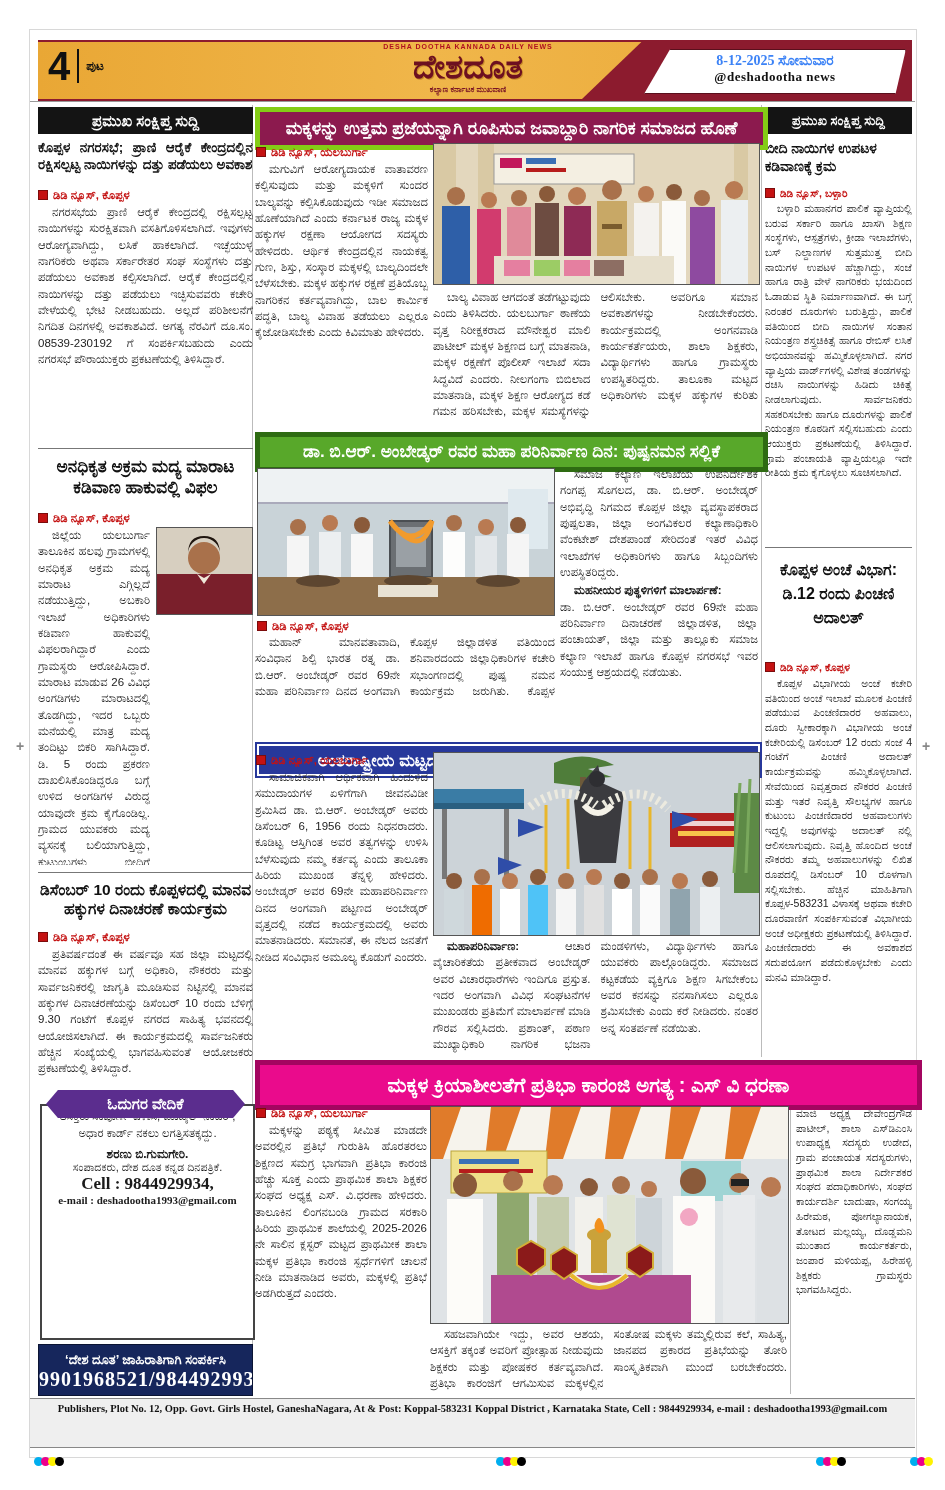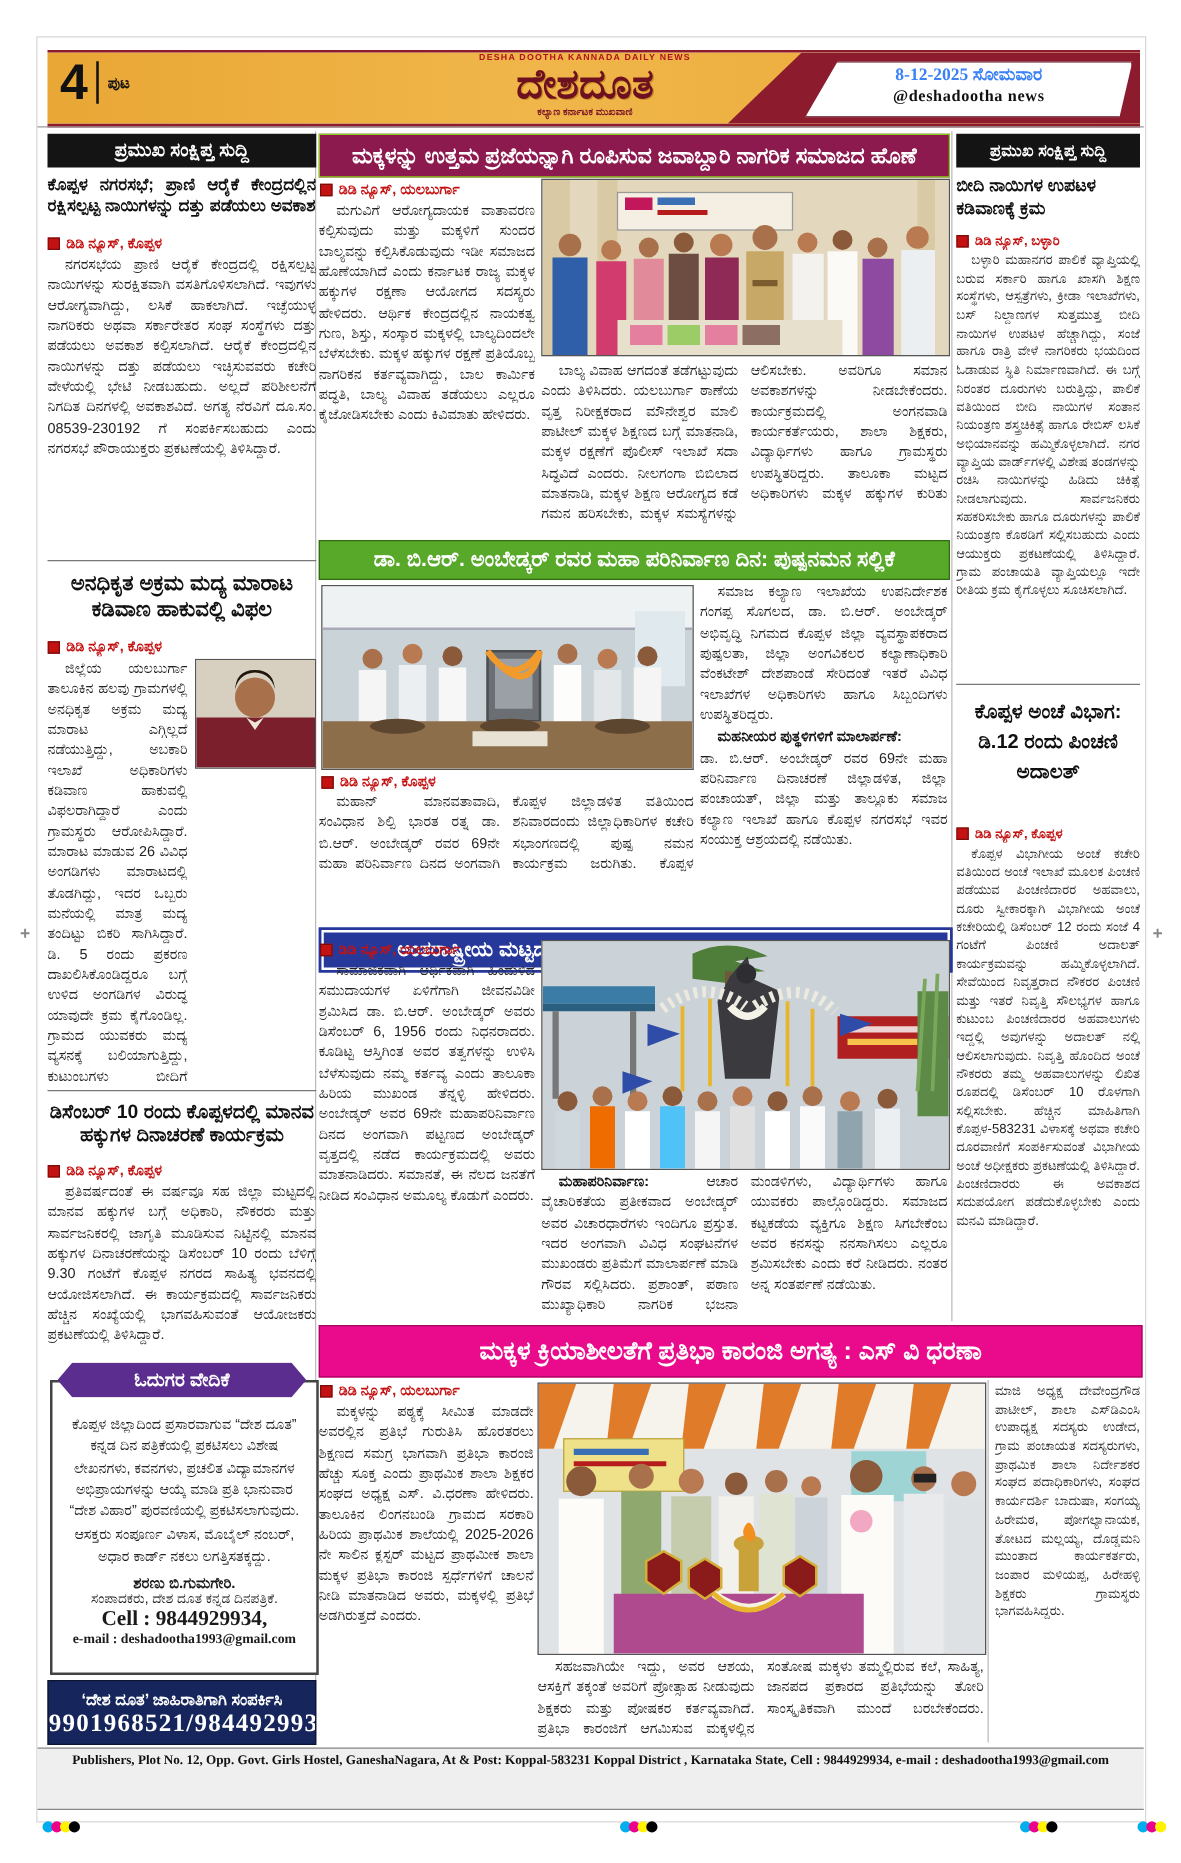--- a/index.html
+++ b/index.html
@@ -32,21 +32,21 @@
   .vsep{position:absolute;width:1px;background:#bbb;}
   .hsep{position:absolute;height:1px;background:#777;}
   .colhead{background:#141414;color:#fff;font-weight:bold;text-align:center;display:flex;align-items:center;justify-content:center;}
   .sidehead{font-weight:bold;color:#111;line-height:1.25;}
   .cols2{column-count:2;column-gap:10px;}
   .subbold{font-weight:bold;color:#111;}
   .photo{border:1px solid #555;background:#ddd;}
   .photo svg{display:block;width:100%;height:100%;}
 
   
-  .hbar{color:#fff;font-weight:bold;text-align:center;display:flex;align-items:center;justify-content:center;border:1px solid #84cc16;}
+  .hbar{color:#fff;font-weight:bold;text-align:center;display:flex;align-items:center;justify-content:center;border:5px solid #84cc16;}
   .hbar1{background:#8c1a4e;font-size:17.5px;}
   .hbar2{background:#58a82a;font-size:17px;border-color:#2e6b12;}
   .hbar3{background:#27389b;font-size:16.5px;box-shadow:inset 0 0 0 2px #fff;border:2px solid #27389b;}
   .hbar4{background:#ea0b8c;font-size:20px;border-color:#a30560;}
 
   
   .forumbox{border:2px solid #444;background:#fff;}
   .ribbon{position:absolute;background:#5b2d8e;color:#fff;font-weight:bold;font-size:15px;
           display:flex;align-items:center;justify-content:center;
           clip-path:polygon(0 50%,6% 0,94% 0,100% 50%,94% 100%,6% 100%);}
@@ -122,21 +122,20 @@
 
   <div class="hsep" style="left:38px;top:872px;width:215px;"></div>
   <div class="abs sidehead" style="left:38px;top:880px;width:215px;height:46px;font-size:15.5px;text-align:center;">ಡಿಸೆಂಬರ್ 10 ರಂದು ಕೊಪ್ಪಳದಲ್ಲಿ ಮಾನವ ಹಕ್ಕುಗಳ ದಿನಾಚರಣೆ ಕಾರ್ಯಕ್ರಮ</div>
   <div class="abs byline" style="left:38px;top:930px;width:215px;height:14px;">
       <span class="bysq"></span>
       <span>ಡಿಡಿ ನ್ಯೂಸ್, ಕೊಪ್ಪಳ</span>
     </div>
   <div class="abs kbody" style="left:38px;top:946px;width:215px;height:134px;">ಪ್ರತಿವರ್ಷದಂತೆ ಈ ವರ್ಷವೂ ಸಹ ಜಿಲ್ಲಾ ಮಟ್ಟದಲ್ಲಿ ಮಾನವ ಹಕ್ಕುಗಳ ಬಗ್ಗೆ ಅಧಿಕಾರಿ, ನೌಕರರು ಮತ್ತು ಸಾರ್ವಜನಿಕರಲ್ಲಿ ಜಾಗೃತಿ ಮೂಡಿಸುವ ನಿಟ್ಟಿನಲ್ಲಿ ಮಾನವ ಹಕ್ಕುಗಳ ದಿನಾಚರಣೆಯನ್ನು ಡಿಸೆಂಬರ್ 10 ರಂದು ಬೆಳಿಗ್ಗೆ 9.30 ಗಂಟೆಗೆ ಕೊಪ್ಪಳ ನಗರದ ಸಾಹಿತ್ಯ ಭವನದಲ್ಲಿ ಆಯೋಜಿಸಲಾಗಿದೆ. ಈ ಕಾರ್ಯಕ್ರಮದಲ್ಲಿ ಸಾರ್ವಜನಿಕರು ಹೆಚ್ಚಿನ ಸಂಖ್ಯೆಯಲ್ಲಿ ಭಾಗವಹಿಸುವಂತೆ ಆಯೋಜಕರು ಪ್ರಕಟಣೆಯಲ್ಲಿ ತಿಳಿಸಿದ್ದಾರೆ.</div>
 
   <div class="abs forumbox" style="left:40px;top:1104px;width:211px;height:232px;">
-    <div class="forumtext" style="margin:26px 8px 0 8px;">ಕೊಪ್ಪಳ ಜಿಲ್ಲಾದಿಂದ ಪ್ರಸಾರವಾಗುವ “ದೇಶ ದೂತ” ಕನ್ನಡ ದಿನ ಪತ್ರಿಕೆಯಲ್ಲಿ ಪ್ರಕಟಿಸಲು ವಿಶೇಷ ಲೇಖನಗಳು, ಕವನಗಳು, ಪ್ರಚಲಿತ ವಿದ್ಯಾಮಾನಗಳ ಅಭಿಪ್ರಾಯಗಳನ್ನು ಆಯ್ಕೆ ಮಾಡಿ ಪ್ರತಿ ಭಾನುವಾರ “ದೇಶ ವಿಹಾರ” ಪುರವಣಿಯಲ್ಲಿ ಪ್ರಕಟಿಸಲಾಗುವುದು.</div>
     <div class="forumtext" style="margin:2px 8px 0 8px;">ಆಸಕ್ತರು ಸಂಪೂರ್ಣ ವಿಳಾಸ, ಮೊಬೈಲ್ ನಂಬರ್, ಅಧಾರ ಕಾರ್ಡ್ ನಕಲು ಲಗತ್ತಿಸತಕ್ಕದ್ದು.</div>
     <div style="text-align:center;font-weight:bold;font-size:12px;margin-top:4px;">ಶರಣು ಬಿ.ಗುಮಗೇರಿ.</div>
     <div style="text-align:center;font-size:11px;">ಸಂಪಾದಕರು, ದೇಶ ದೂತ ಕನ್ನಡ ದಿನಪತ್ರಿಕೆ.</div>
     <div style="text-align:center;font-family:'Liberation Serif',serif;font-weight:bold;font-size:17px;">Cell : 9844929934,</div>
     <div style="text-align:center;font-family:'Liberation Serif',serif;font-weight:bold;font-size:11px;">e-mail : deshadootha1993@gmail.com</div>
   </div>
   <div class="ribbon" style="left:46px;top:1090px;width:199px;height:28px;">ಓದುಗರ ವೇದಿಕೆ</div>
 
   <div class="abs adbox" style="left:38px;top:1344px;width:213px;height:50px;">
     <div class="adl1">‘ದೇಶ ದೂತ’ ಜಾಹಿರಾತಿಗಾಗಿ ಸಂಪರ್ಕಿಸಿ</div>

